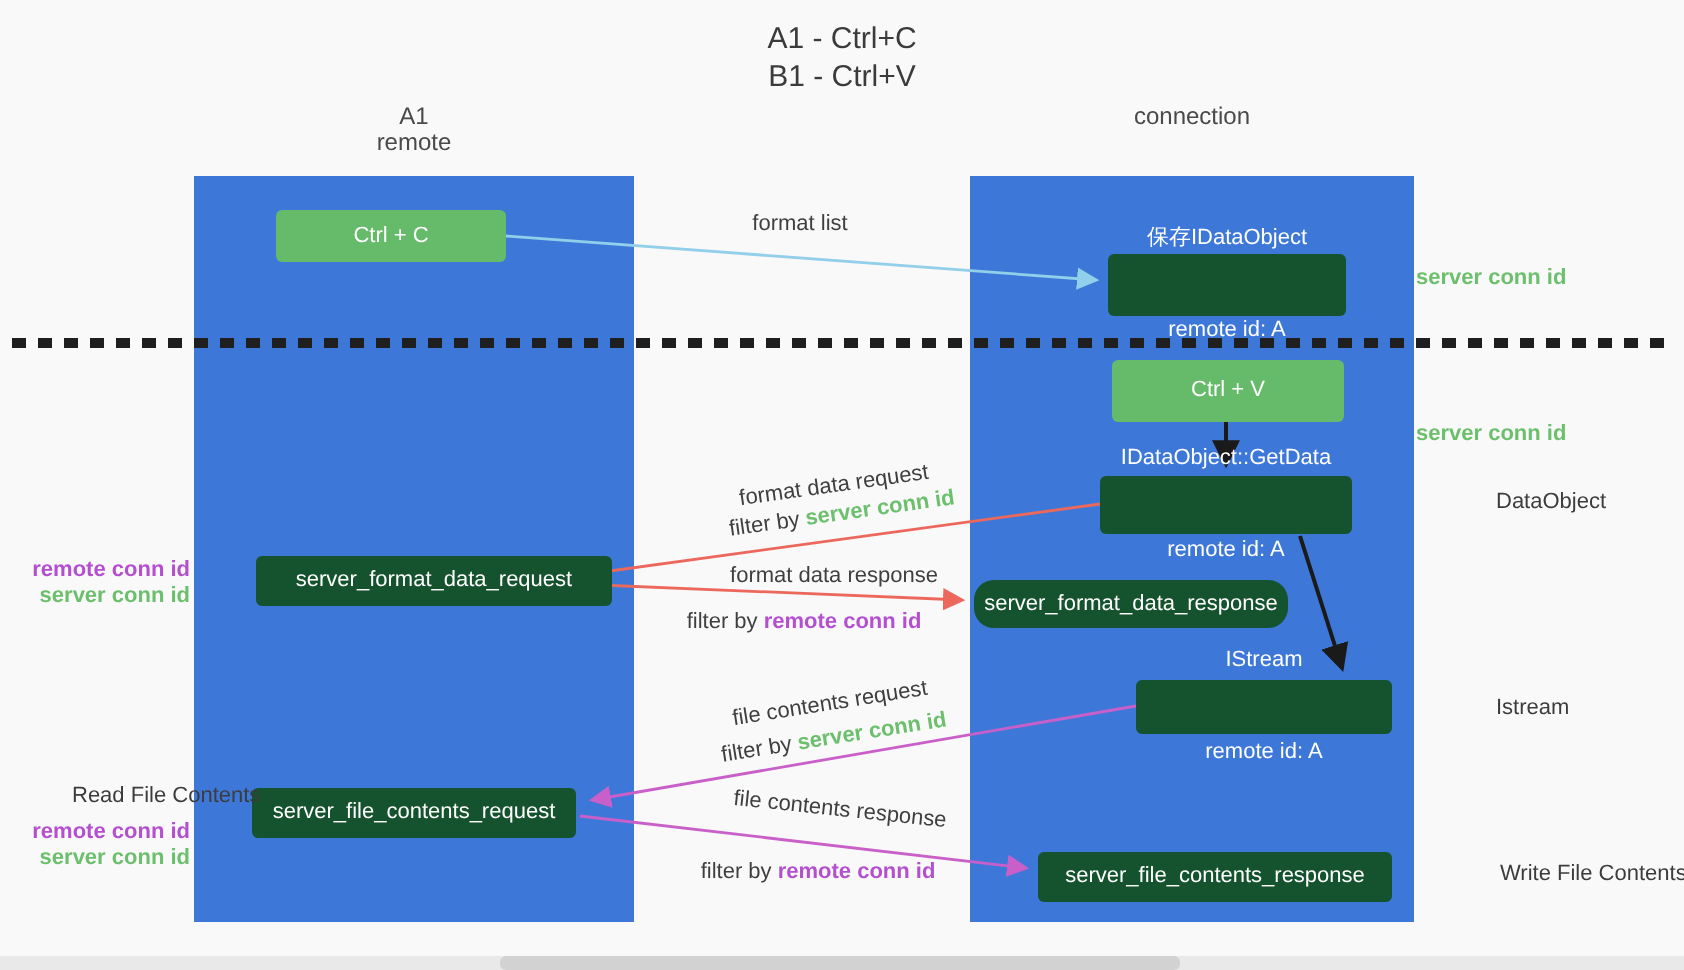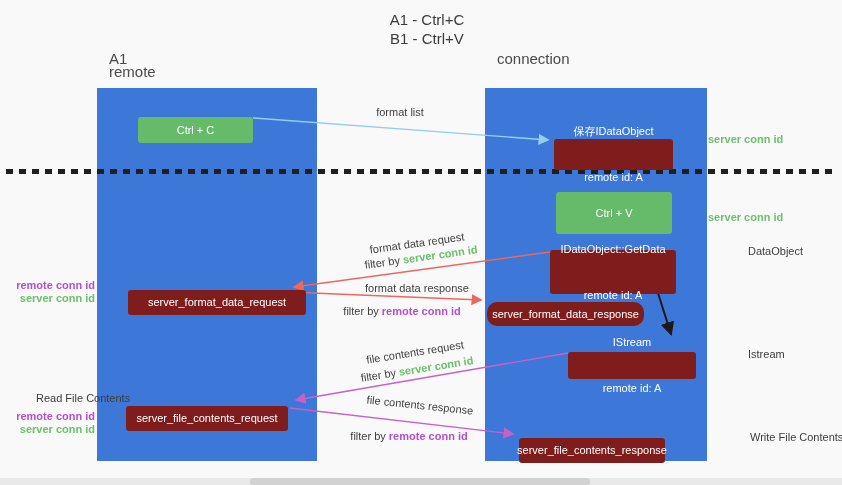--- a/index.html
+++ b/index.html
@@ -2,48 +2,48 @@
 <html><head>
 <meta charset="utf-8">
 <style>
   * { margin:0; padding:0; box-sizing:border-box; }
   html,body { background:#ffffff; }
   .canvas {
     position:relative; width:842px; height:485px;
     background:#f9f9f9; overflow:hidden;
     font-family:"Liberation Sans", sans-serif;
   }
-  .abs { position:absolute;padding-left:12px; }
+  .abs { position:absolute; }
 
   .title { left:0; right:0; top:10px; text-align:center; font-size:15px; color:#3b3b3b; line-height:19px; }
 
   .lane { top:88px; height:373px; background:#3d78d8; }
   .lane-left  { left:97px;  width:220px; }
   .lane-right { left:485px; width:222px; }
-  .lane-header { top:52px; text-align:left; font-size:15px; color:#4a4a4a; line-height:13px; }
+  .lane-header { top:52px; text-align:center; font-size:12px; color:#4a4a4a; line-height:13px; }
   .header-left  { left:97px;  width:220px; }
   .header-right { left:485px; width:222px; }
 
   .divider { left:6px; top:169px; width:830px; height:5px;
     background:repeating-linear-gradient(90deg,#1f1f1f 0 7px,transparent 7px 13px); }
 
   .node { position:absolute; display:flex; flex-direction:column; align-items:center; justify-content:center;
-    color:#ffffff; font-size:11px; line-height:13px; border-radius:3px; text-align:center; white-space:nowrap;margin-top:12px; }
+    color:#ffffff; font-size:11px; line-height:13px; border-radius:3px; text-align:center; white-space:nowrap; }
   .green  { background:#66bb6a; }
-  .orange { background:#7f1d1d;gap:33px; }
+  .orange { background:#14532d;gap:33px; }
 
   .b-ctrlc   { left:138px; top:105px; width:115px; height:26px; }
   .b-save    { left:554px; top:127px; width:119px; height:31px; }
-  .b-ctrlv   { left:556px; top:180px; width:116px; height:42px; }
-  .b-getdata { left:550px; top:238px; width:126px; height:44px;align-items:center; }
+  .b-ctrlv   { left:556px; top:180px; width:116px; height:31px; }
+  .b-getdata { left:550px; top:238px; width:126px; height:29px;align-items:center; }
   .b-freq    { left:128px; top:278px; width:178px; height:25px; }
   .b-fresp   { left:487px; top:290px; width:157px; height:24px;border-radius:10px; }
   .b-istream { left:568px; top:340px; width:128px; height:27px; }
   .b-creq    { left:126px; top:394px; width:162px; height:25px; }
-  .b-cresp   { left:519px; top:426px; width:146px; height:25px; }
+  .b-cresp   { left:519px; top:426px; width:177px; height:25px; }
 
   .side { position:absolute; font-size:11px; white-space:nowrap; }
   .green-text  { color:#6cbf6c; font-weight:bold; }
   .purple-text { color:#b44fd0; font-weight:bold; }
   .dark-text   { color:#3c3c3c;padding-left:36px; }
 
   .left-col { left:0; width:95px; text-align:right; }
   .l-remote1 { top:279px; }
   .l-server1 { top:292px; }
   .l-read    { top:392px; }

